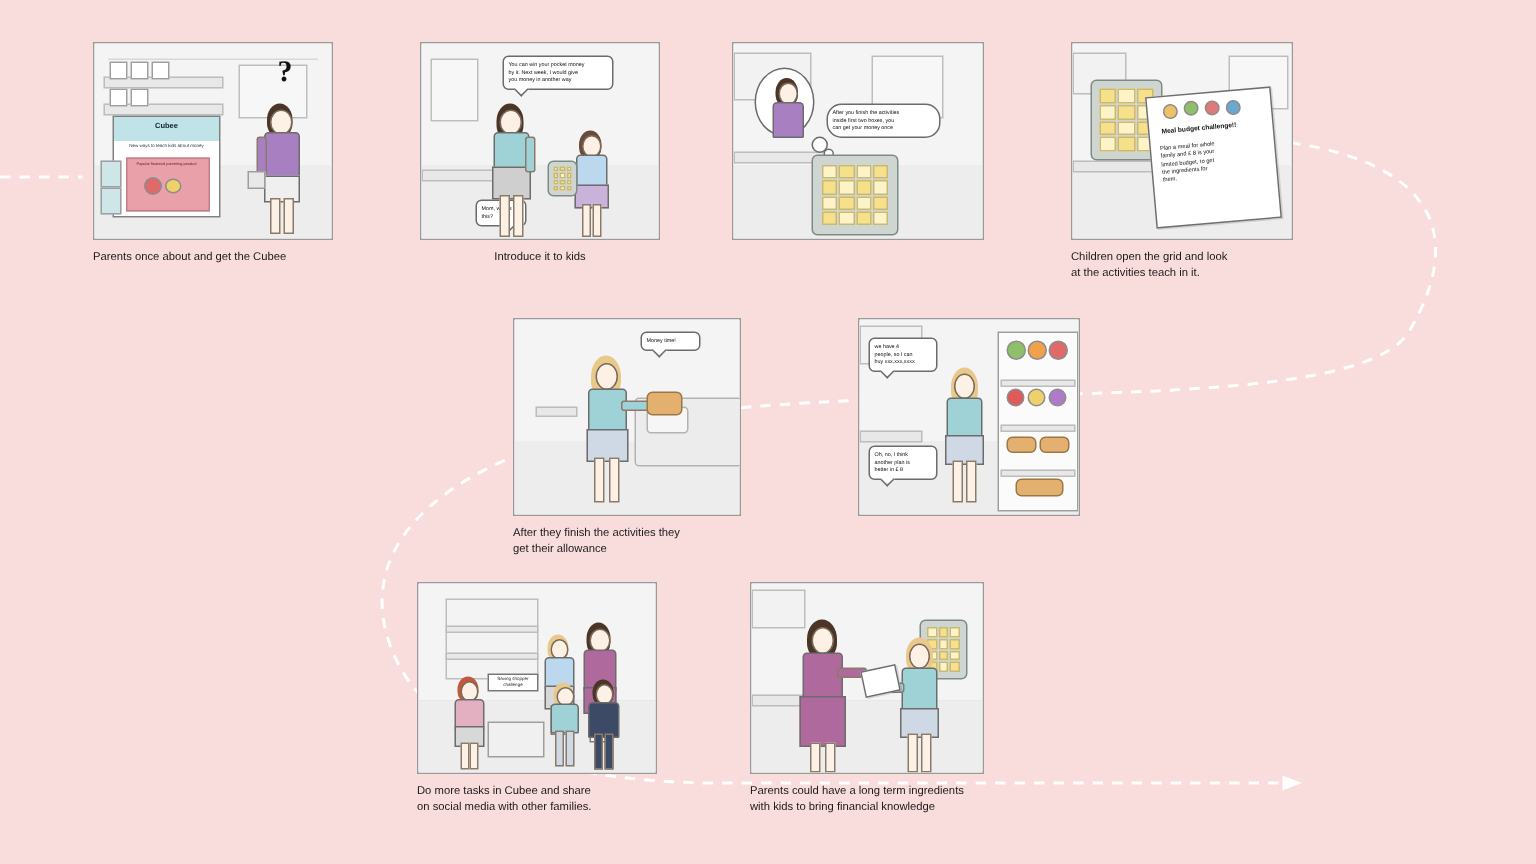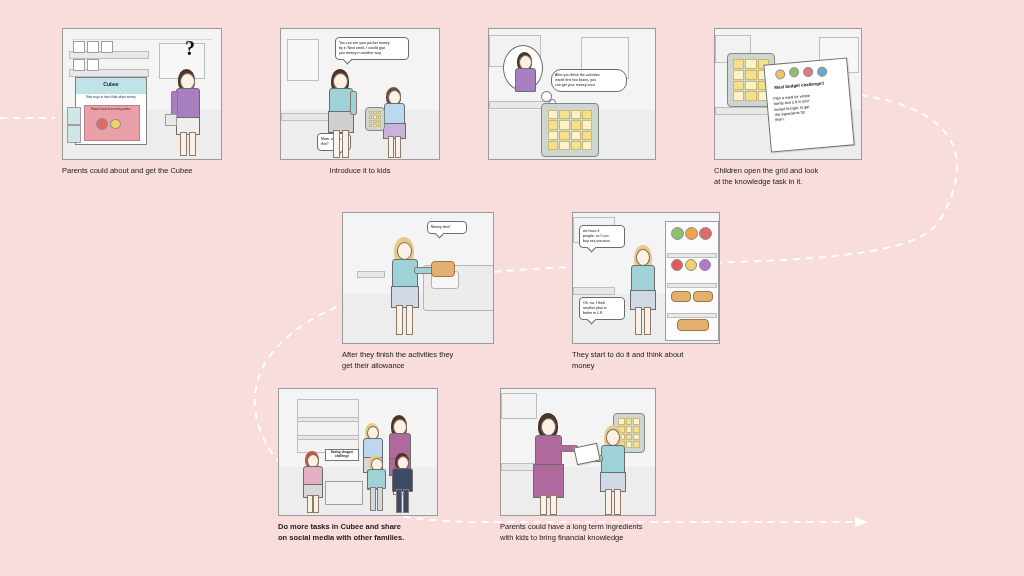--- a/index.html
+++ b/index.html
@@ -325,21 +325,21 @@
           <div class="body purple" style="left:9px;top:19px;width:22px;height:30px;"></div>
           <div class="skirt" style="left:9px;top:48px;width:22px;height:16px;background:#efefef;"></div>
           <div class="leg" style="left:13px;top:63px;width:5px;height:22px;"></div>
           <div class="leg" style="left:22px;top:63px;width:5px;height:22px;"></div>
           <div class="arm" style="left:4px;top:22px;width:5px;height:24px;background:#a87fc0;"></div>
           <div class="box" style="left:-2px;top:45px;width:10px;height:10px;background:#e8e8e8;"></div>
         </div>
         <div class="qmark" style="left:122px;top:8px;">?</div>
       </div>
     </div>
-    <div class="caption">Parents could about and get the Cubee</div>
+    <div class="caption">Parents once about and get the Cubee</div>
   </div>
 
   <div class="panel" style="left:280px; top:28px; width:160px;">
     <div class="frame" style="width:160px;height:132px;">
       <div class="scene">
         <div class="wall"></div>
         <div class="floor"></div>
         <div class="window" style="left:6px;top:10px;width:30px;height:40px;"></div>
         <div class="shelf" style="left:0px;top:84px;width:46px;height:6px;"></div>
 
@@ -469,21 +469,21 @@
 the ingredients for
 them.</div>
           <div class="fruit" style="left:10px;top:5px;width:8px;height:8px;background:#efc06a;"></div>
           <div class="fruit" style="left:24px;top:4px;width:8px;height:8px;background:#8fbf6a;"></div>
           <div class="fruit" style="left:38px;top:5px;width:8px;height:8px;background:#e07a7a;"></div>
           <div class="fruit" style="left:52px;top:6px;width:8px;height:8px;background:#6aa8d0;"></div>
         </div>
       </div>
     </div>
     <div class="caption">Children open the grid and look
-at the knowledge task in it.</div>
+at the activities teach in it.</div>
   </div>
 
   <div class="panel" style="left:342px; top:212px; width:152px;">
     <div class="frame" style="width:152px;height:132px;">
       <div class="scene">
         <div class="wall"></div>
         <div class="floor"></div>
         <div class="sofa" style="left:80px;top:52px;width:70px;height:44px;"></div>
         <div class="sofa" style="left:88px;top:58px;width:26px;height:16px;background:#f6f6f6;"></div>
         <div class="shelf" style="left:14px;top:58px;width:26px;height:5px;"></div>
@@ -538,25 +538,23 @@
         <div class="person" style="left:50px;top:32px;width:40px;height:96px;">
           <div class="hair blonde" style="left:11px;top:0;width:18px;height:26px;"></div>
           <div class="head" style="left:13px;top:4px;width:12px;height:15px;"></div>
           <div class="body teal" style="left:8px;top:20px;width:22px;height:26px;"></div>
           <div class="skirt" style="left:7px;top:45px;width:24px;height:18px;background:#cfd9e6;"></div>
           <div class="leg" style="left:12px;top:62px;width:5px;height:26px;"></div>
           <div class="leg" style="left:21px;top:62px;width:5px;height:26px;"></div>
         </div>
       </div>
     </div>
-    <div class="caption">They start to do it and think about
-money</div>
-  </div>
-
-  <div class="panel" style="left:278px; top:388px; width:160px;font-weight:bold;">
+  </div>
+
+  <div class="panel" style="left:278px; top:388px; width:160px;">
     <div class="frame" style="width:160px;height:128px;">
       <div class="scene">
         <div class="wall"></div>
         <div class="floor"></div>
         <div class="shelf" style="left:18px;top:10px;width:60px;height:52px;background:#f3f3f3;"></div>
         <div class="shelf" style="left:18px;top:28px;width:60px;height:3px;"></div>
         <div class="shelf" style="left:18px;top:46px;width:60px;height:3px;"></div>
 
         <div class="label-sign" style="left:46px;top:60px;width:34px;height:12px;">Saving shopper
 challenge</div>

